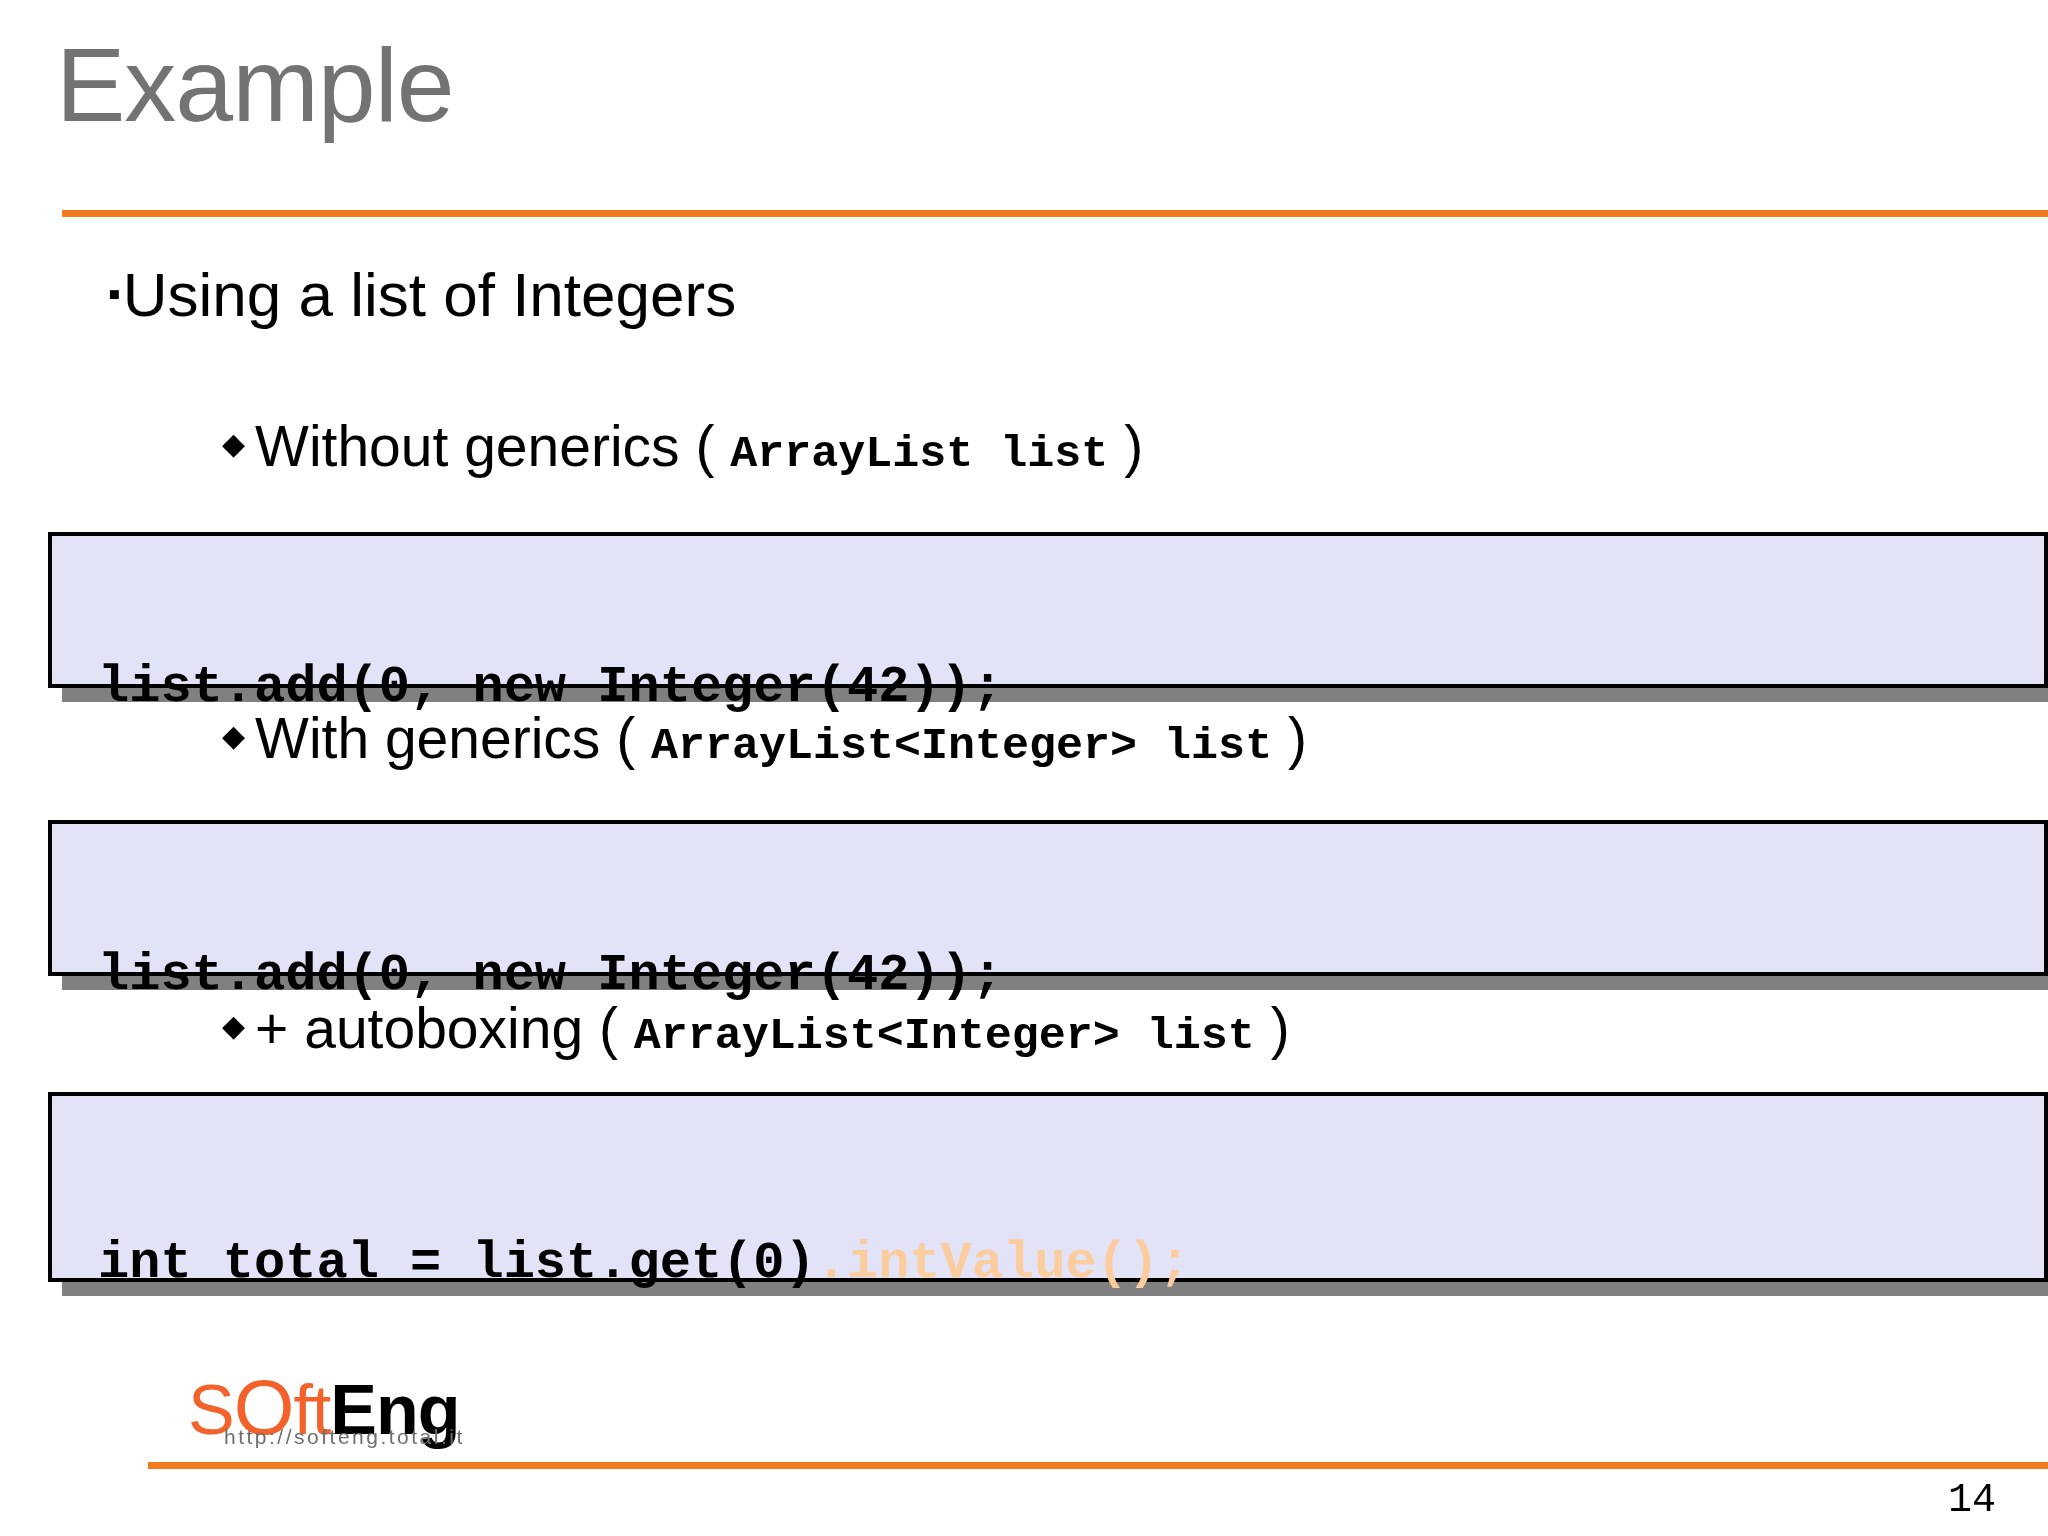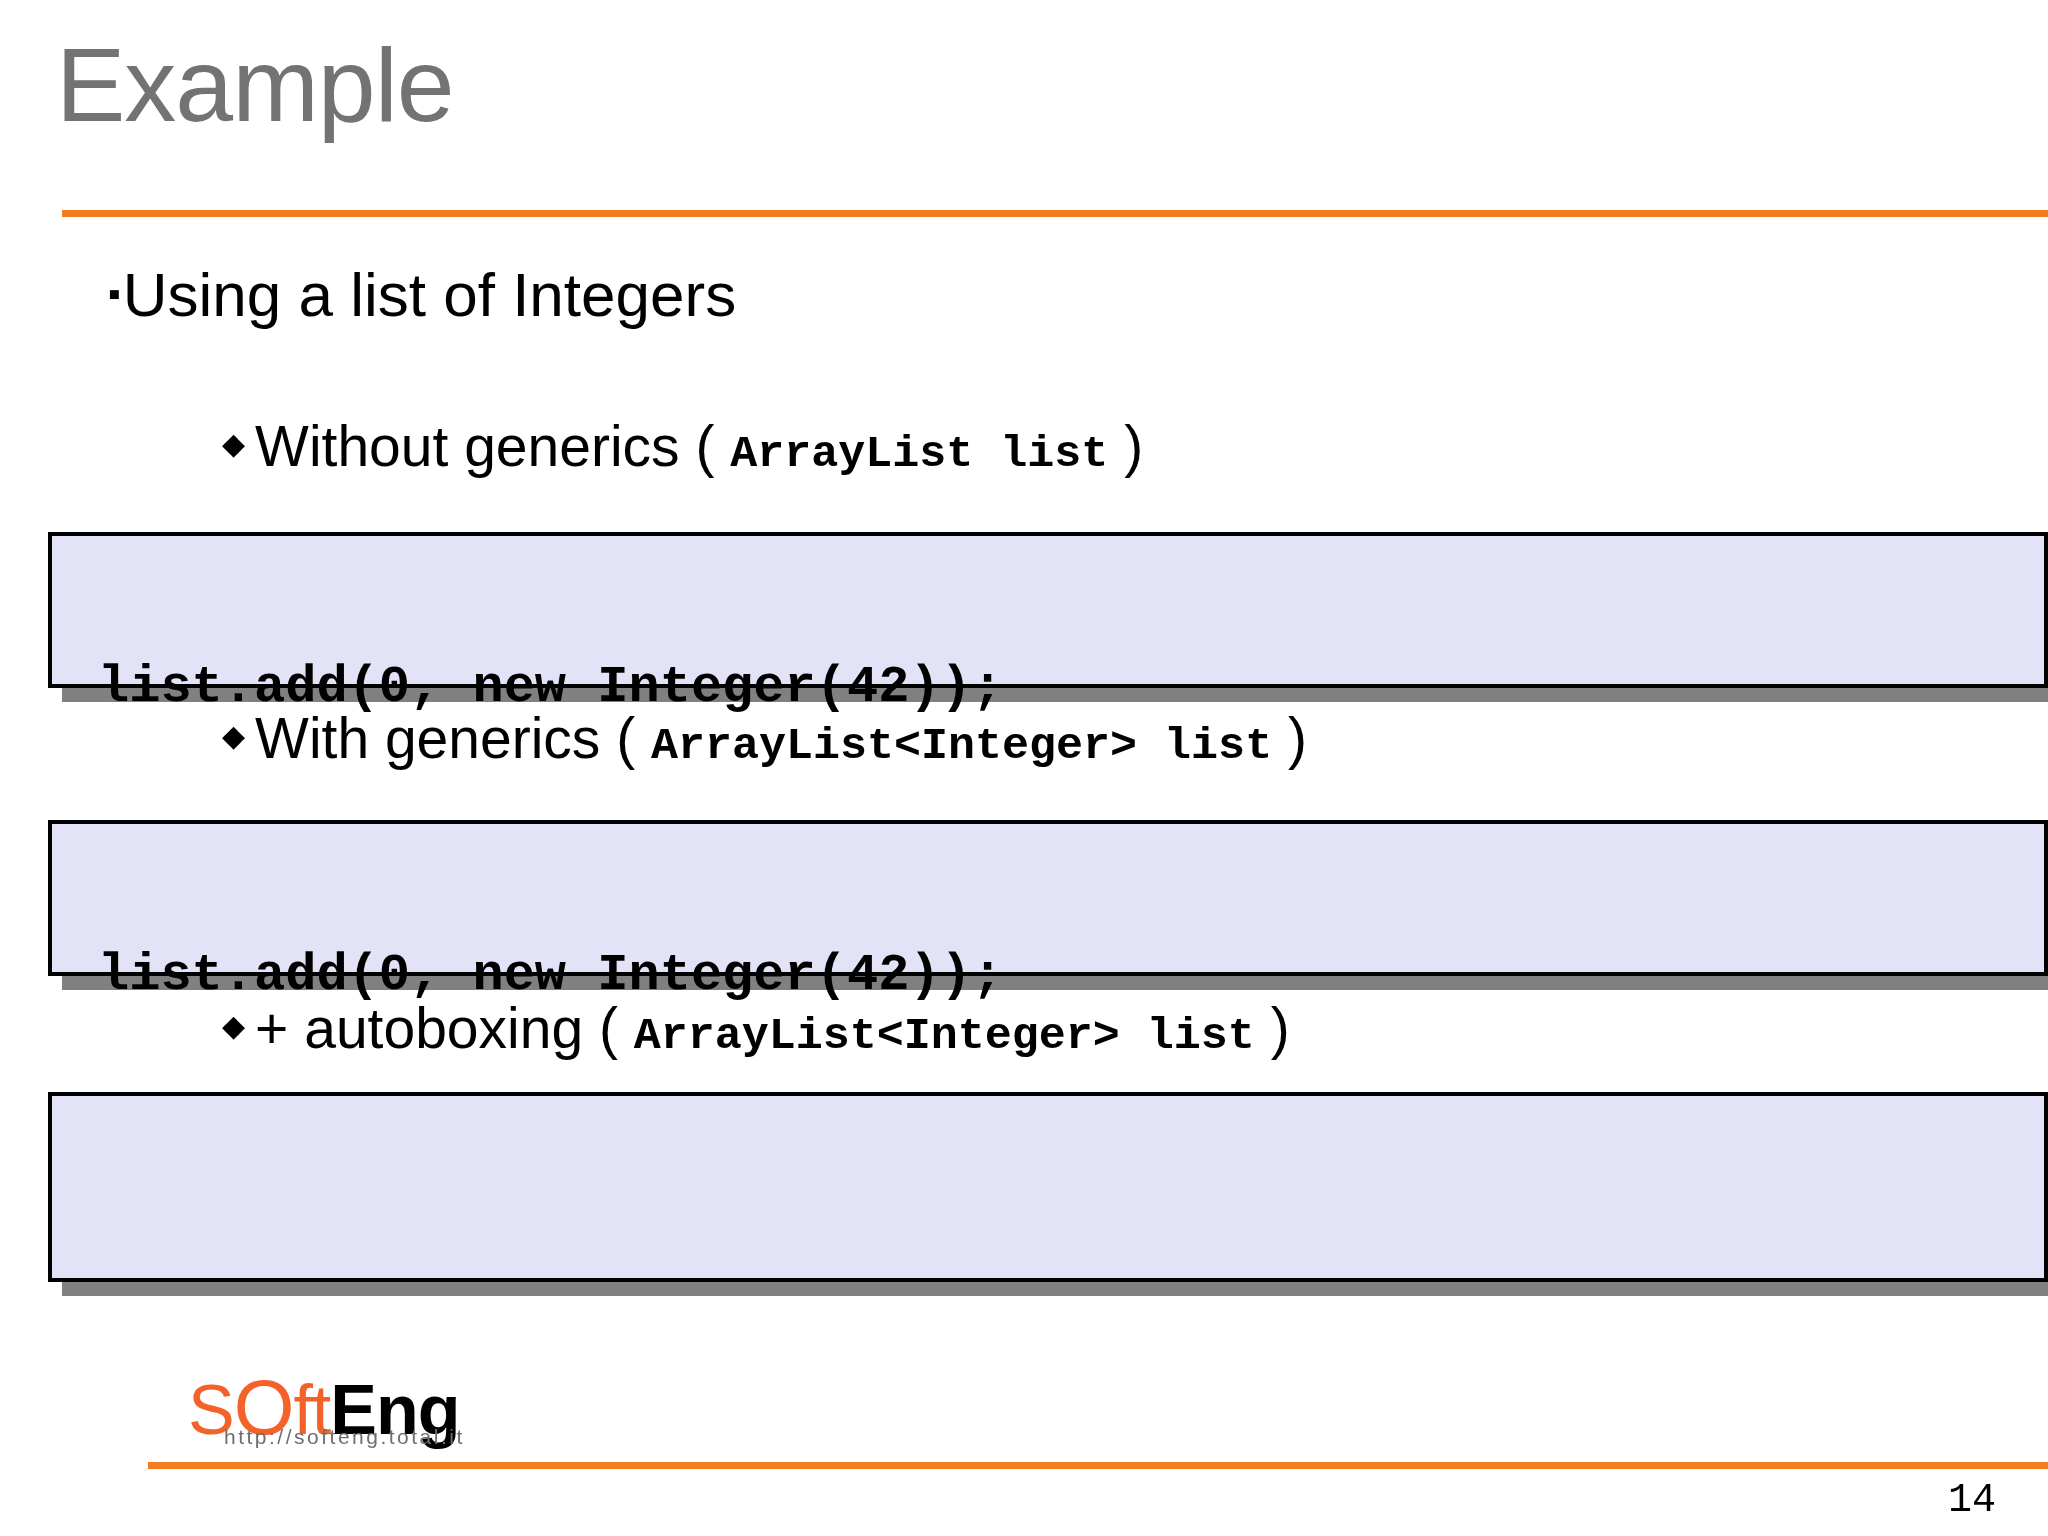--- a/index.html
+++ b/index.html
@@ -189,20 +189,21 @@
   <span class="code-line">list.add(0, new Integer(42));</span>
   <span class="code-line"><span>int n= </span><span class="c-peach">((Integer)</span><span>(list.get(0))</span><span class="c-peach">)</span><span>.intValue();</span></span>
 </div>
 
 <div class="bullet-l2" id="bullet-auto">
   <span class="marker">◆</span><span>+ autoboxing  ( </span><span class="code-inline">ArrayList&lt;Integer&gt; list</span><span> )</span>
 </div>
 
 <div class="code-shadow" id="shadow-3"></div>
 <div class="code-box" id="code-3">
+  <span class="code-line"><span>int total = list.get(0)</span><span class="c-peach">.intValue();</span></span>
 </div>
 
 <div class="logo">
   <span class="logo-word"><span class="logo-s">S</span><span class="logo-o">O</span><span class="logo-ft">ft</span><span class="logo-eng">Eng</span></span>
   <span class="logo-url">http://softeng.total.it</span>
 </div>
 <div class="footer-rule"></div>
 <div class="page-number">14</div>
 
 </body></html>

